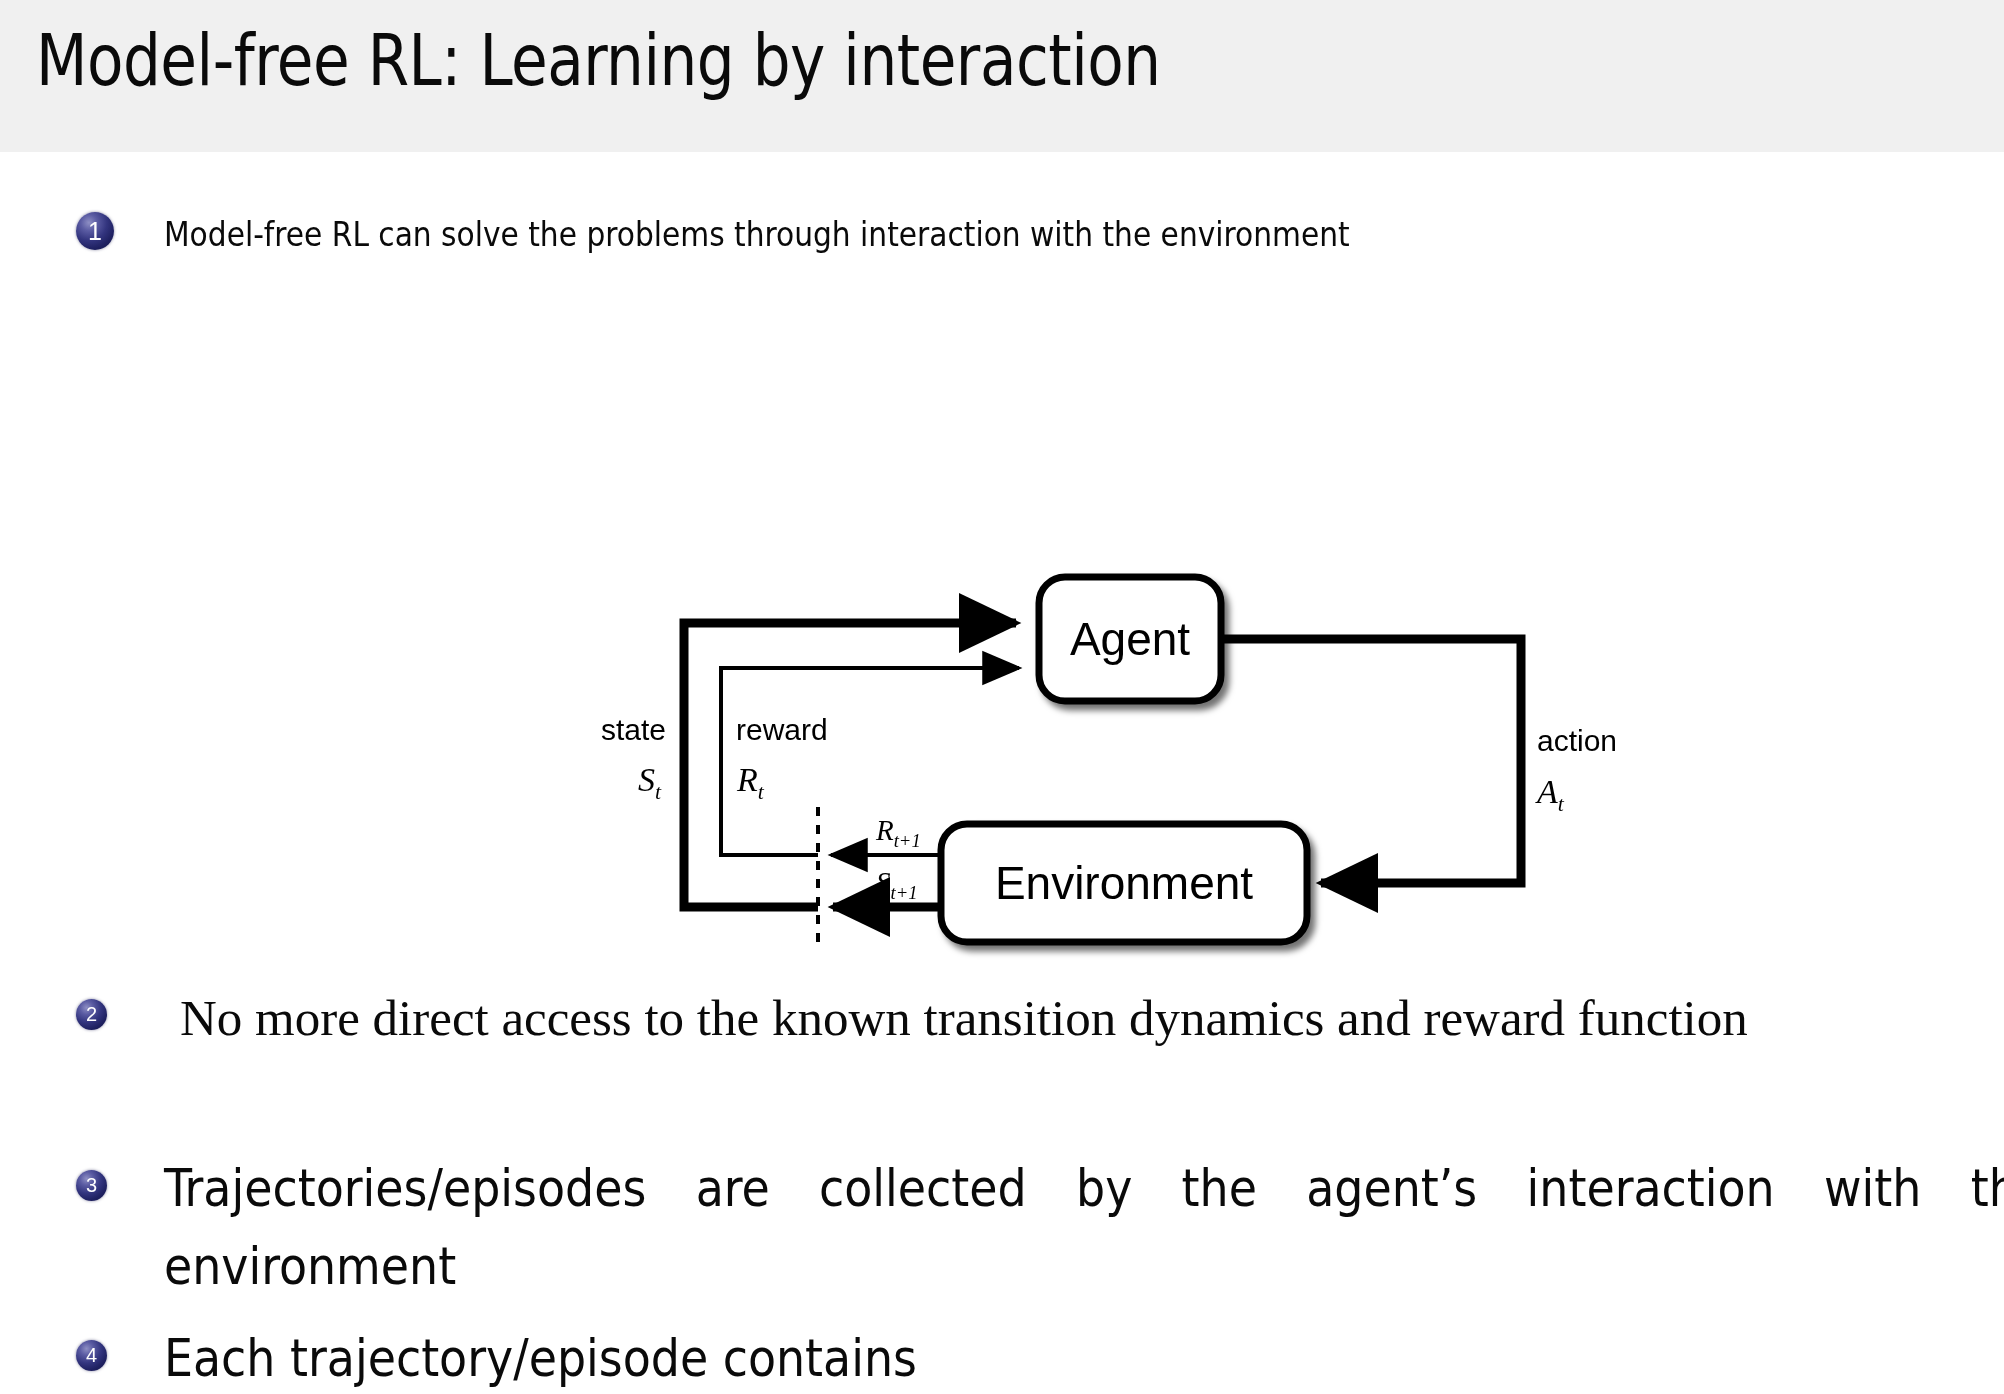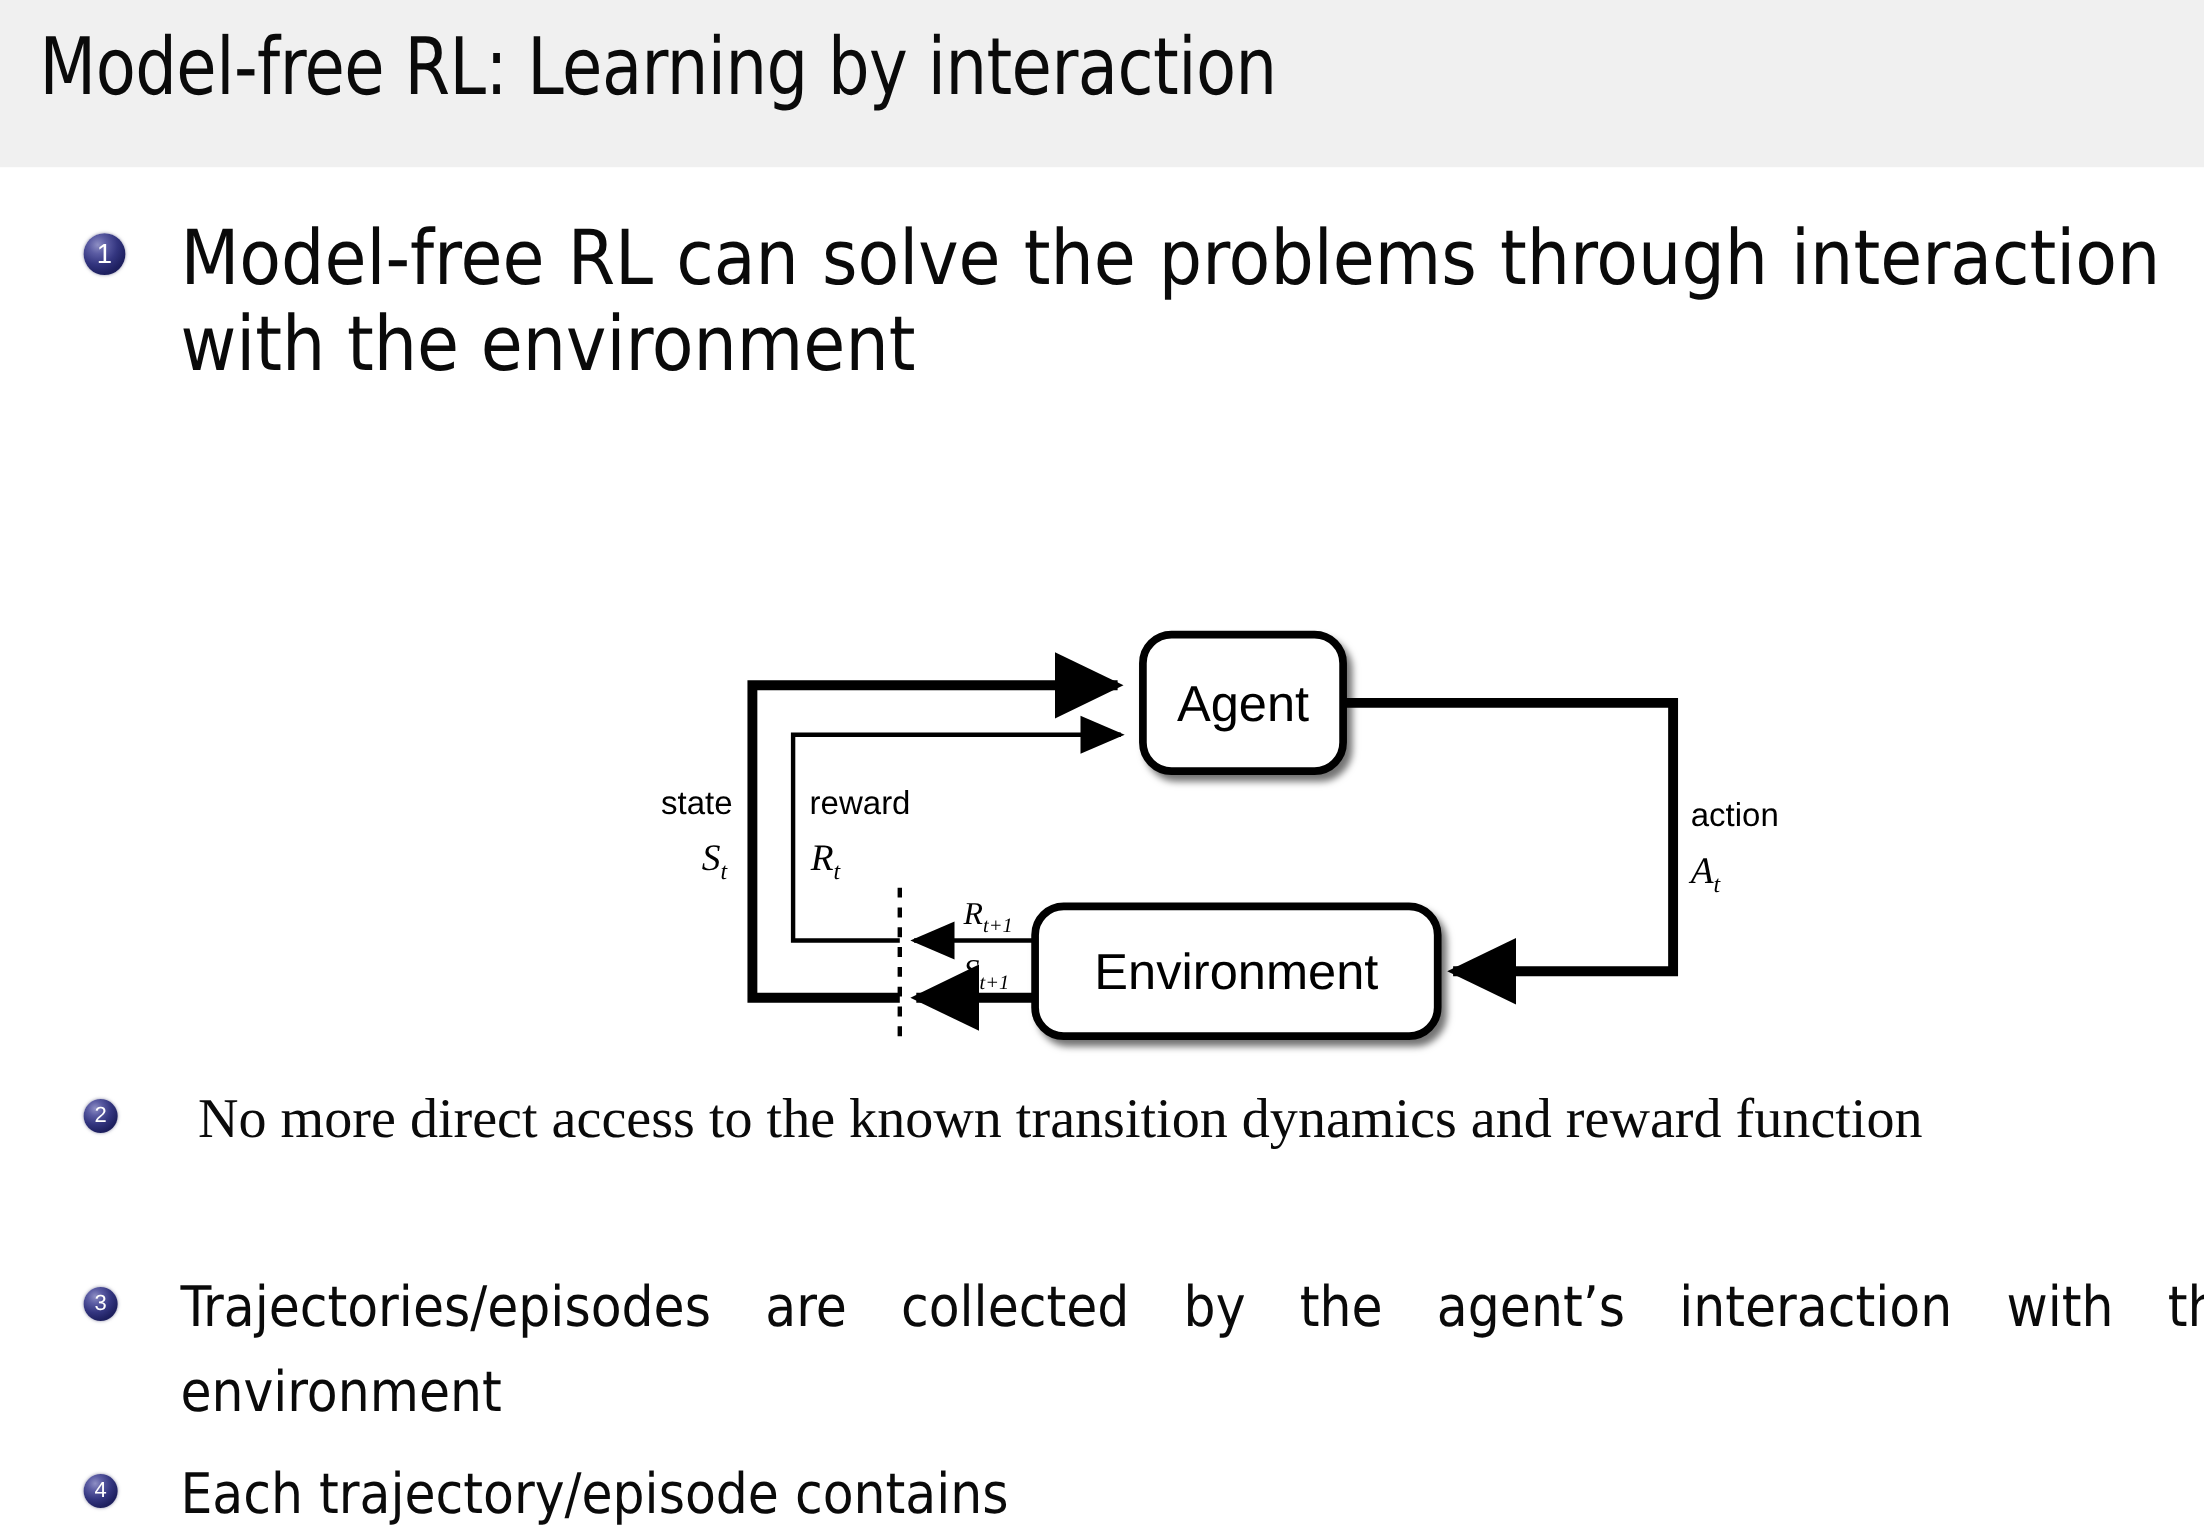--- a/index.html
+++ b/index.html
@@ -127,21 +127,21 @@
 <div id="header-band">
   <div id="slide-title">Model-free RL: Learning by interaction</div>
 </div>
 
 <div id="content">
 
   <div class="bullet-row" style="left:76px; top:52px; width:1888px; height:140px;">
     <div class="bullet-marker" style="width:38px; height:38px; line-height:38px; font-size:25px; top:8px;">
       <span>1</span>
     </div>
-    <div class="bullet-text last-line-left" style="left:88px; top:-8px; width:1800px; font-size:69px; line-height:78px;">Model-free RL can solve the problems through interaction with the environment</div>
+    <div class="bullet-text last-line-left" style="left:88px; top:-8px; width:1800px; font-size:33px; line-height:78px;">Model-free RL can solve the problems through interaction with the environment</div>
   </div>
 
   <div id="diagram">
     <svg width="2004" height="1242" viewBox="0 0 2004 1242" xmlns="http://www.w3.org/2000/svg">
       <defs>
         <filter id="boxshadow" x="-30%" y="-30%" width="180%" height="190%">
           <feDropShadow dx="5" dy="6" stdDeviation="3.2" flood-color="#000000" flood-opacity="0.55"></feDropShadow>
         </filter>
         <marker id="arrowThick" viewBox="0 0 12 12" refX="10.6" refY="6" markerWidth="7.2" markerHeight="7.2" orient="auto-start-reverse">
           <path d="M 0 0.4 L 11.6 6 L 0 11.6 z" fill="#000"></path>

